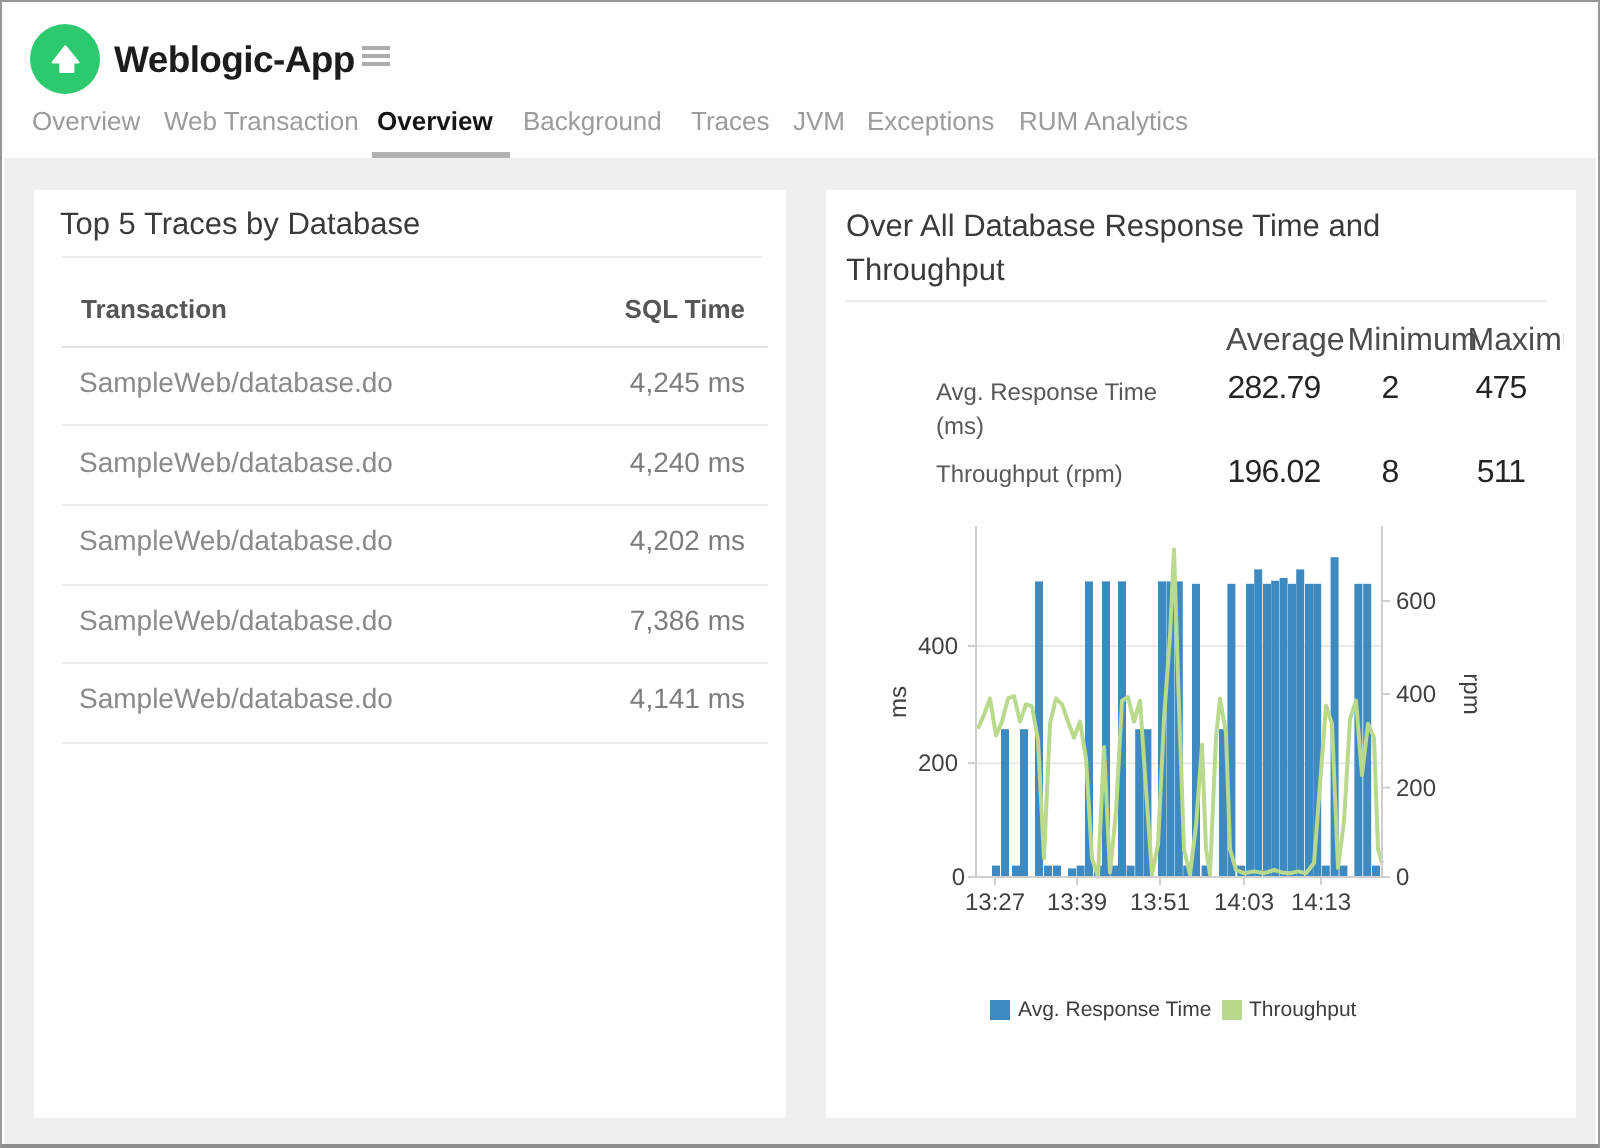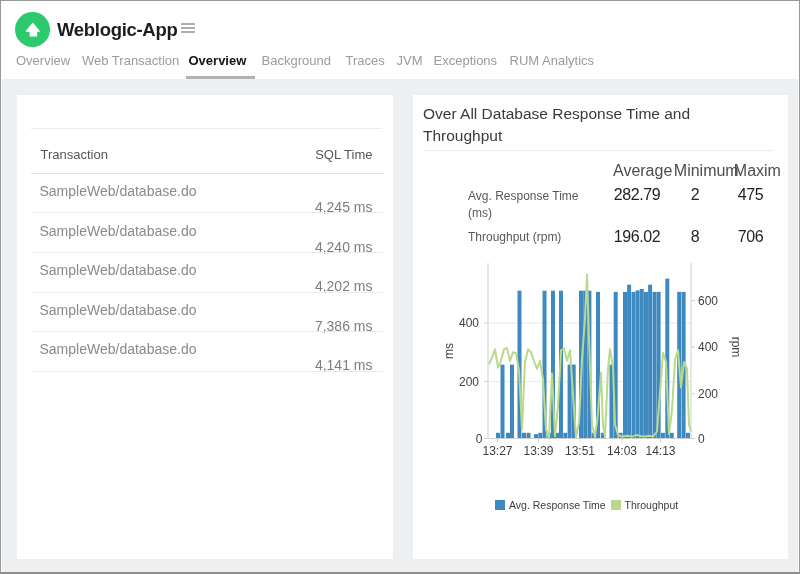--- a/index.html
+++ b/index.html
@@ -10,23 +10,23 @@
 .hl { position:absolute; left:180px; width:14px; height:2px; background:#adadad; }
 .tab { position:absolute; top:52px; font-size:13px; color:#9b9b9b; white-space:nowrap; }
 .tab.active { color:#151515; font-weight:bold; }
 #underline { position:absolute; left:185px; top:74.8px; width:69px; height:3px; background:#b2b2b2; }
 
 .card { position:absolute; top:94px; background:#fff; }
 #cardL { left:16px; width:376px; height:464px; }
 #cardR { left:412px; width:375px; height:464px; overflow:hidden; }
 .ctitle { position:absolute; left:13px; font-size:15.5px; color:#3a3a3a; line-height:21.5px; }
 .sep { position:absolute; height:1px; background:#eaeaea; }
-.thead { position:absolute; font-size:13px; font-weight:normal; color:#565656; }
+.thead { position:absolute; font-size:13px; font-weight:bold; color:#565656; }
 .rowtxt { position:absolute; left:22.5px; font-size:14px; color:#8a8a8a; }
-.rowval { position:absolute; right:20.5px; font-size:14px; color:#7d7d7d; text-align:center;margin-top:16px; }
+.rowval { position:absolute; right:20.5px; font-size:14px; color:#7d7d7d; text-align:center; }
 .shead { position:absolute; font-size:16px; color:#4c4c4c; white-space:nowrap; }
 .slab { position:absolute; left:55px; font-size:12px; color:#585858; line-height:17px; }
 .sval { position:absolute; font-size:16px; color:#242424; text-align:center; white-space:nowrap; letter-spacing:-0.4px; }
 .lgd { position:absolute; top:499px; width:10px; height:10px; }
 .lgt { position:absolute; font-size:10.5px; color:#3d3d3d; }
 </style></head>
 <body>
 <div id="frame">
   <div id="content"></div>
 
@@ -41,20 +41,21 @@
   <div class="tab" style="left:81px">Web Transaction</div>
   <div class="tab active" style="left:187.5px">Overview</div>
   <div class="tab" style="left:260.5px">Background</div>
   <div class="tab" style="left:344.5px">Traces</div>
   <div class="tab" style="left:395.5px">JVM</div>
   <div class="tab" style="left:432.5px">Exceptions</div>
   <div class="tab" style="left:508.5px">RUM Analytics</div>
   <div id="underline"></div>
 
   <div class="card" id="cardL">
+    <div class="ctitle" style="top:7px">Top 5 Traces by Database</div>
     <div class="sep" style="left:14px;right:12px;top:32.5px"></div>
     <div class="thead" style="left:23.5px;top:52px">Transaction</div>
     <div class="thead" style="right:20.5px;top:52px">SQL Time</div>
     <div class="sep" style="left:14px;right:9px;top:78.3px;background:#e2e2e2"></div>
     <div class="rowtxt" style="top:88.0px">SampleWeb/database.do</div>
       <div class="rowval" style="top:88.0px">4,245 ms</div>
       <div class="sep" style="left:14px;right:9px;top:117.3px"></div>
       <div class="rowtxt" style="top:127.6px">SampleWeb/database.do</div>
       <div class="rowval" style="top:127.6px">4,240 ms</div>
       <div class="sep" style="left:14px;right:9px;top:156.9px"></div>
@@ -75,21 +76,21 @@
     <div class="shead" style="left:200px;top:66.5px">Average</div>
     <div class="shead" style="left:260.8px;top:66.5px">Minimum</div>
     <div class="shead" style="left:320.8px;top:66.5px;width:48.5px;overflow:hidden">Maximum</div>
     <div class="slab" style="top:92.5px">Avg. Response Time<br>(ms)</div>
     <div class="sval" style="left:189px;width:70px;top:90.5px">282.79</div>
     <div class="sval" style="left:262px;width:40px;top:90.5px">2</div>
     <div class="sval" style="left:300px;width:75px;top:90.5px">475</div>
     <div class="slab" style="top:134px">Throughput (rpm)</div>
     <div class="sval" style="left:189px;width:70px;top:132.5px">196.02</div>
     <div class="sval" style="left:262px;width:40px;top:132.5px">8</div>
-    <div class="sval" style="left:300px;width:75px;top:132.5px">706</div>
+    <div class="sval" style="left:300px;width:75px;top:132.5px">511</div>
   </div>
 
   <svg style="position:absolute;left:437px;top:255px" width="308" height="203" viewBox="437 255 308 203">
 <line x1="487" y1="322" x2="690" y2="322" stroke="#e9e9e9" stroke-width="1"></line>
 <line x1="487" y1="380.6" x2="690" y2="380.6" stroke="#e9e9e9" stroke-width="1"></line>
 <g fill="#3e8ac0">
         <rect x="495.0" y="431.8" width="4.0" height="5.8"></rect>
         <rect x="499.5" y="363.6" width="4.0" height="73.9"></rect>
         <rect x="505.0" y="431.8" width="4.0" height="5.8"></rect>
         <rect x="509.0" y="363.6" width="4.0" height="73.9"></rect>

